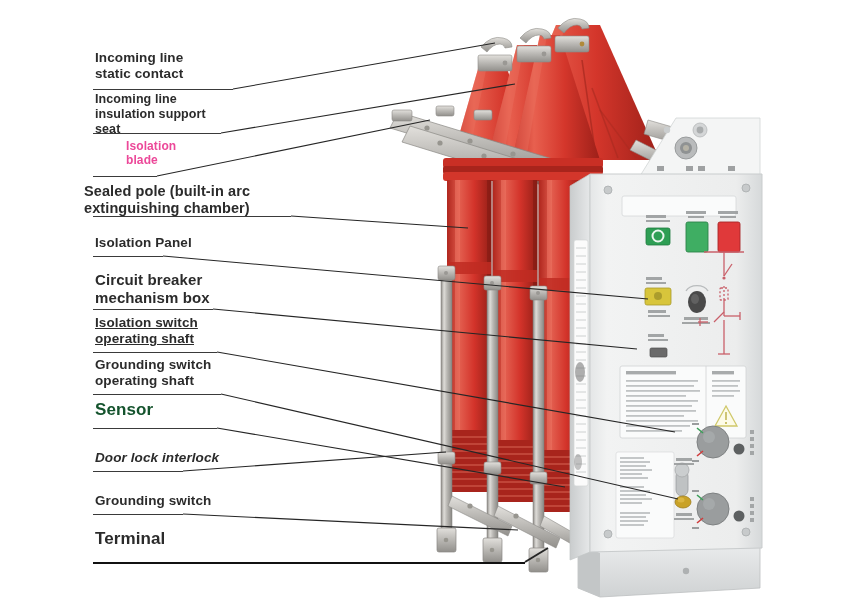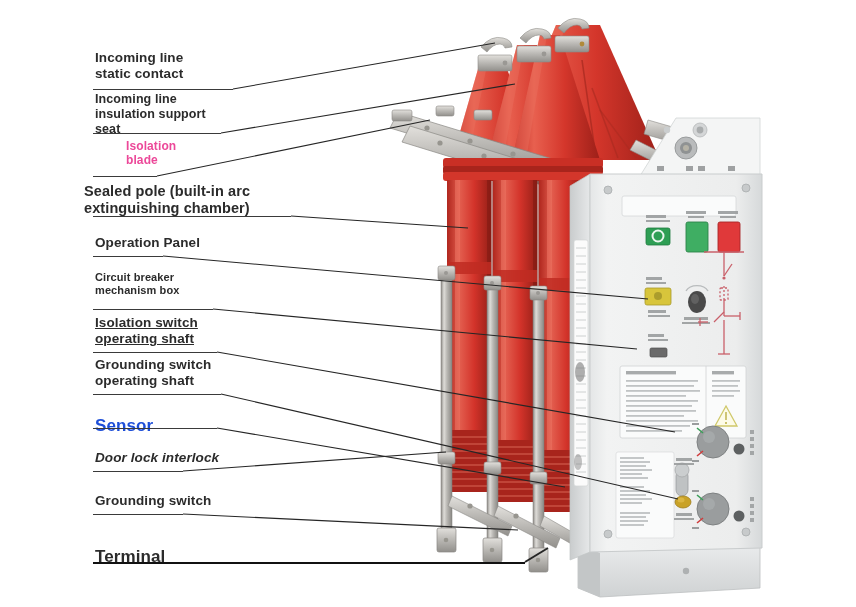--- a/index.html
+++ b/index.html
@@ -491,33 +491,33 @@
       <div class="label" style="left: 95px; top: 92px; font-size: 12.5px; color: rgb(43, 43, 43);">Incoming line
 insulation support
 seat</div>
       <div class="rule" style="left: 93px; top: 133px; width: 128px;"></div>
       <div class="label" style="left: 95px; top: 139px; font-size: 12px; color: #ec4899; margin-left: 31px;">Isolation
 blade</div>
       <div class="rule" style="left: 93px; top: 176px; width: 64px;"></div>
       <div class="label" style="left: 84px; top: 183px; font-size: 14.5px; color: rgb(43, 43, 43);">Sealed pole (built-in arc
 extinguishing chamber)</div>
       <div class="rule" style="left: 93px; top: 216px; width: 198px;"></div>
-      <div class="label" style="left: 95px; top: 235px; font-size: 13.5px; color: rgb(43, 43, 43);">Operation Panel</div>
+      <div class="label" style="left: 95px; top: 235px; font-size: 13.5px; color: rgb(43, 43, 43);">Isolation Panel</div>
       <div class="rule" style="left: 93px; top: 256px; width: 70px;"></div>
-      <div class="label" style="left: 95px; top: 271px; font-size: 11px; color: rgb(43, 43, 43);">Circuit breaker
+      <div class="label" style="left: 95px; top: 271px; font-size: 15px; color: rgb(43, 43, 43);">Circuit breaker
 mechanism box</div>
       <div class="rule" style="left: 93px; top: 309px; width: 120px;"></div>
       <div class="label" style="left: 95px; top: 315px; font-size: 13.5px; color: rgb(43, 43, 43); text-decoration: underline;">Isolation switch
 operating shaft</div>
       <div class="rule" style="left: 93px; top: 352px; width: 124px;"></div>
       <div class="label" style="left: 95px; top: 357px; font-size: 13.5px; color: rgb(43, 43, 43);">Grounding switch
 operating shaft</div>
       <div class="rule" style="left: 93px; top: 394px; width: 128px;"></div>
-      <div class="label" style="left: 95px; top: 400px; font-size: 17px; color: #1d4ed8; margin-top: 16px;">Sensor</div>
+      <div class="label" style="left: 95px; top: 400px; font-size: 17px; color: #14532d;">Sensor</div>
       <div class="rule" style="left: 93px; top: 428px; width: 124px;"></div>
       <div class="label" style="left: 95px; top: 450px; font-size: 13.5px; color: rgb(43, 43, 43); font-style: italic;">Door lock interlock</div>
       <div class="rule" style="left: 93px; top: 471px; width: 90px;"></div>
       <div class="label" style="left: 95px; top: 493px; font-size: 13.5px; color: rgb(43, 43, 43);">Grounding switch</div>
       <div class="rule" style="left: 93px; top: 514px; width: 90px;"></div>
-      <div class="label" style="left: 95px; top: 547px; font-size: 17px; color: rgb(43, 43, 43);">Terminal</div>
+      <div class="label" style="left: 95px; top: 529px; font-size: 17px; color: rgb(43, 43, 43);">Terminal</div>
       <div class="rule thick" style="left: 93px; top: 562px; width: 432px;"></div>
     </div>
 </div>
 
 </body></html>

